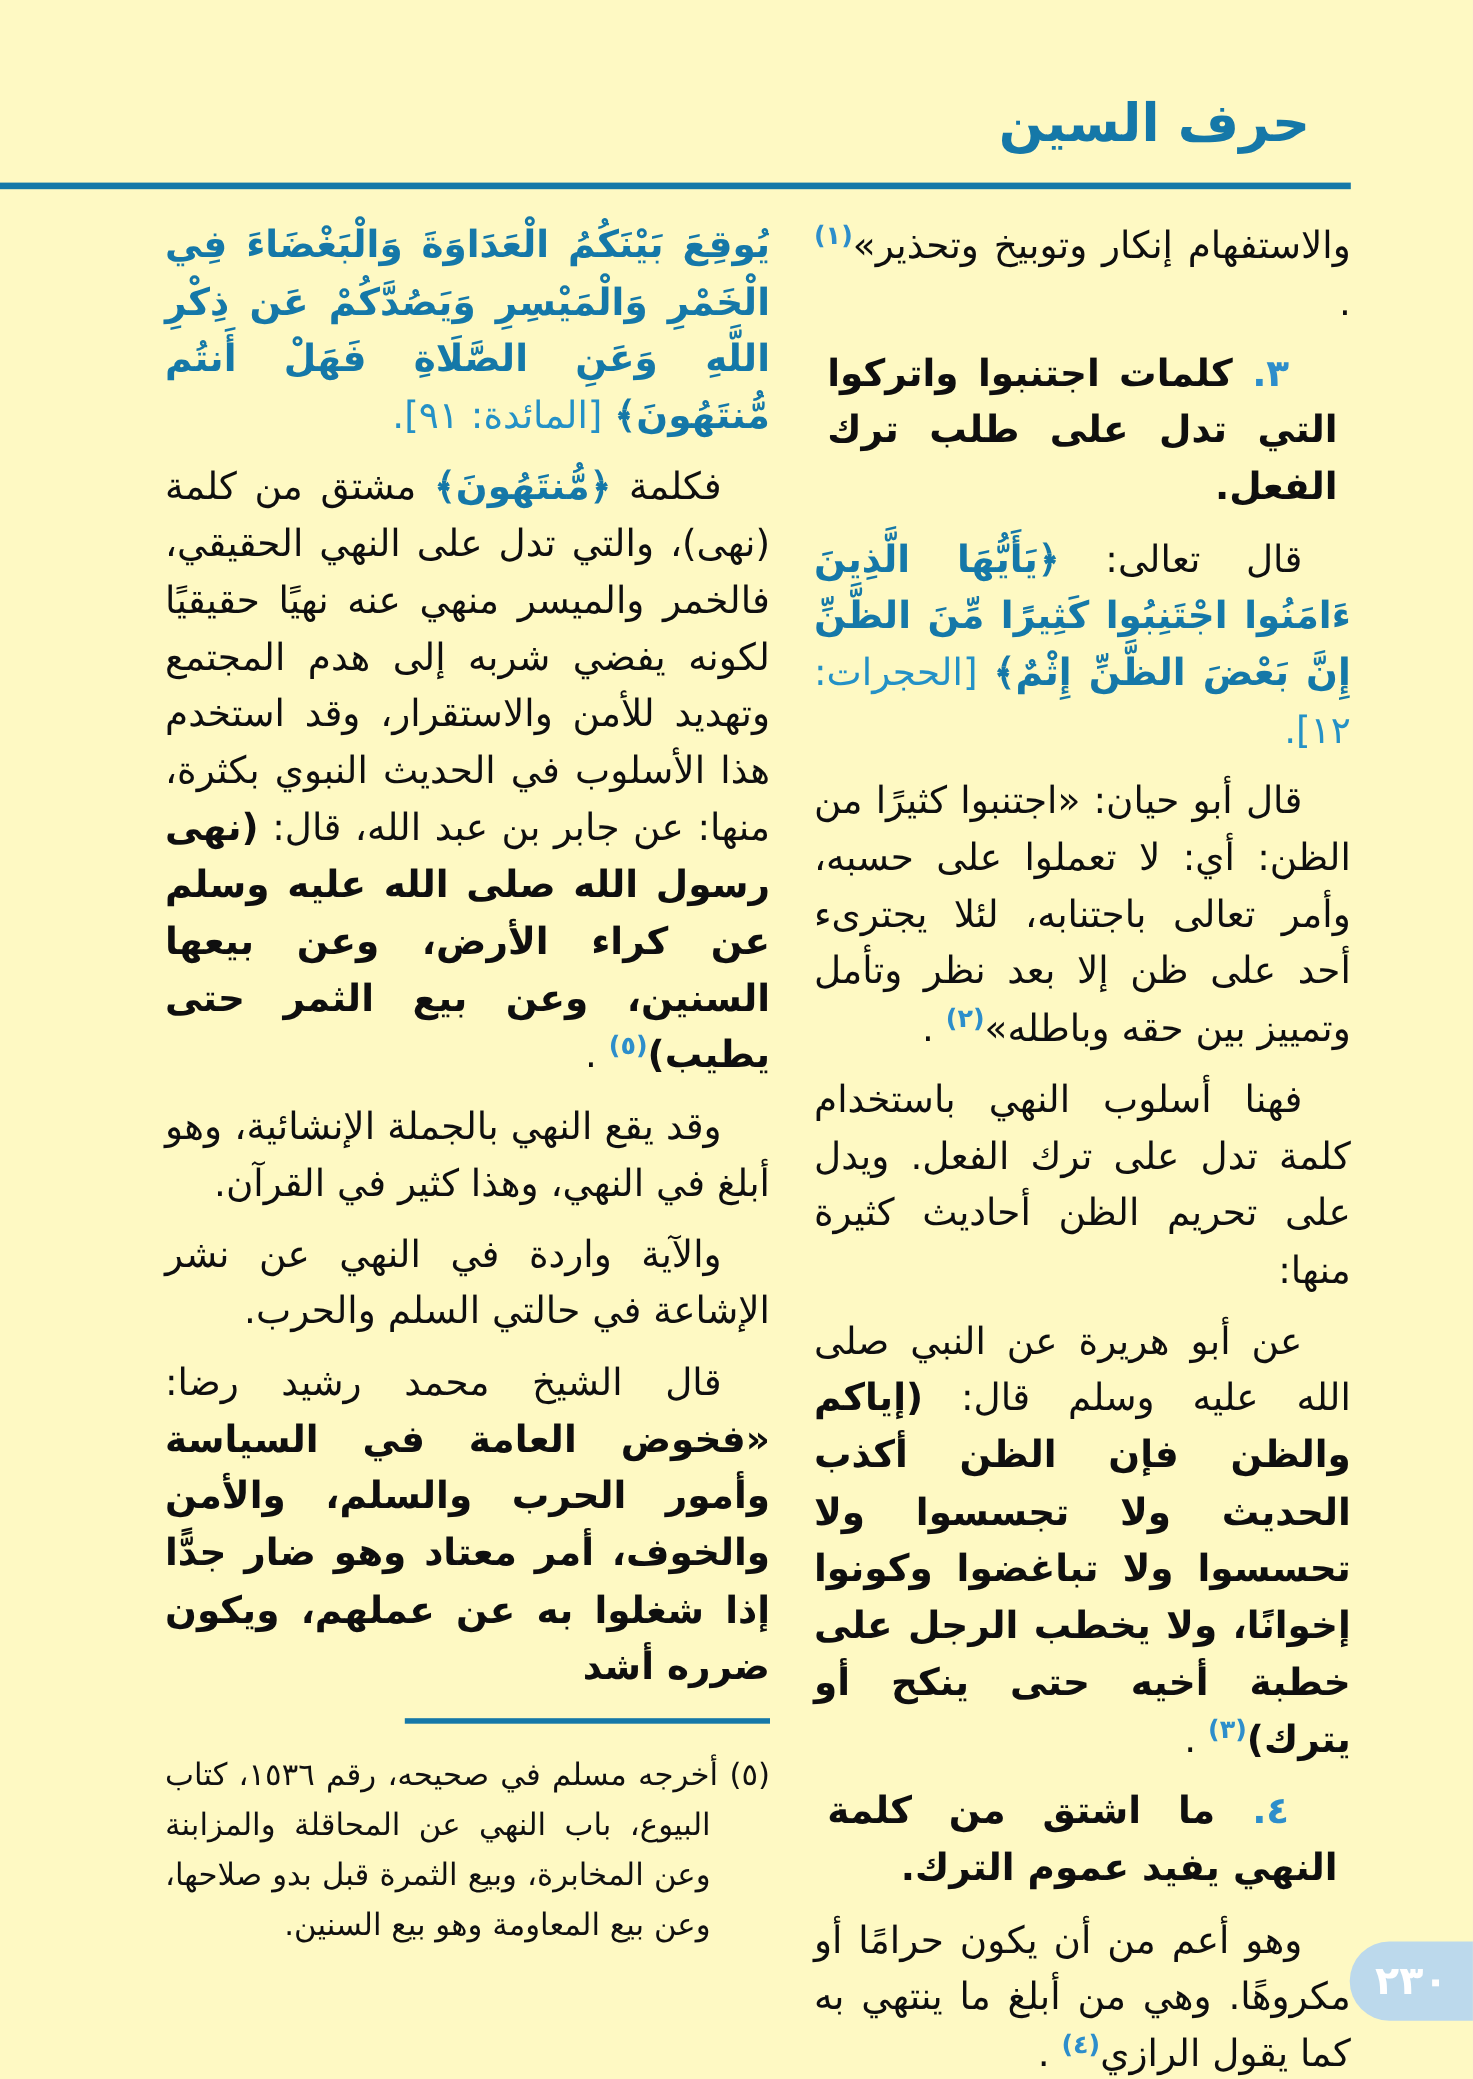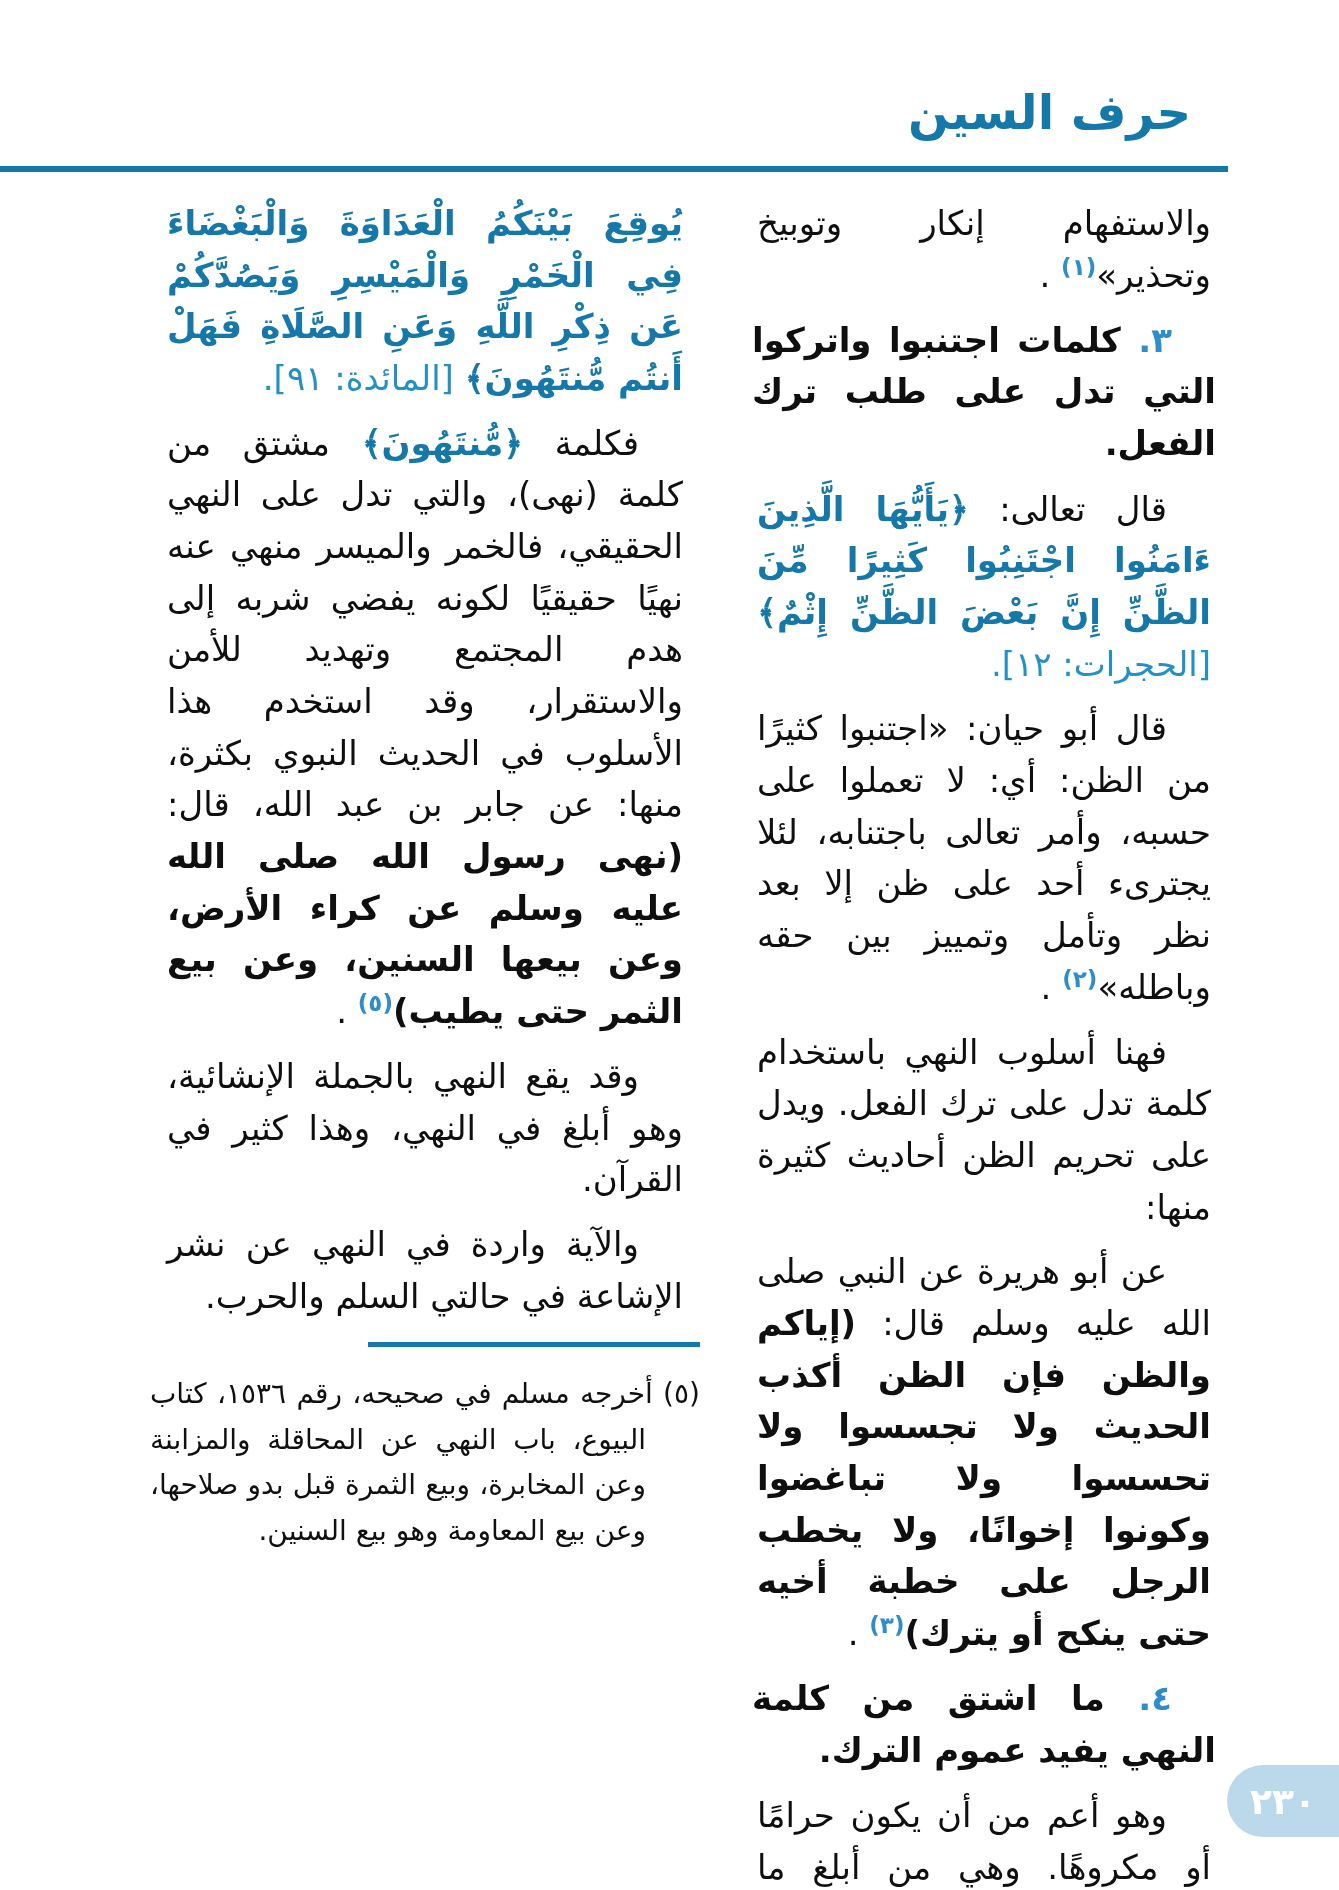--- a/index.html
+++ b/index.html
@@ -1,38 +1,38 @@
 <!DOCTYPE html>
 <html lang="ar" dir="rtl"><head>
 <meta charset="utf-8">
 <style>
   html,body { margin:0; padding:0; background:#e8e8e8; }
   .page {
     position:relative; width:1339px; height:1890px; margin:0 auto;
-    background:#ffffff; overflow:hidden; direction:rtl;
+    background:#fef9c3; overflow:hidden; direction:rtl;
     font-family:"DejaVu Sans","Liberation Sans",sans-serif;
   }
   .section-header {
     position:absolute; top:84px; right:148px;
     font-size:48px; font-weight:bold; color:#1578a8; white-space:nowrap;
   }
   .header-rule {
     position:absolute; top:166px; left:0; right:111px; height:6px;
     background:#1578a8;
   }
   .content {
     position:absolute; top:198px; right:111px; left:150px;
     display:flex; gap:40px;
   }
   .col-right { width:488px; flex:none; }
   .col-left  { flex:1; }
 
   .paragraph, .heading {
     font-size:34px; line-height:1.52; text-align:justify;
-    margin:0 17px 13px; text-indent:44px; color:#0f0f0f;
+    margin:0 0 13px; text-indent:44px; color:#0f0f0f;
   }
   .heading { font-weight:bold; margin:10px 12px 14px; }
   .no-indent { text-indent:0; }
 
   .footnote {
     font-size:28px; line-height:1.62; text-align:justify;
     margin:0 0 4px; padding-right:54px; text-indent:-54px; color:#101010;
   }
   .footnote-sep { width:332px; height:5px; background:#1578a8; margin:20px 0 24px; }
 
@@ -74,20 +74,21 @@
         <p class="paragraph"><span class="seg-normal">فهنا أسلوب النهي باستخدام كلمة تدل على ترك الفعل. ويدل على تحريم الظن أحاديث كثيرة منها:</span></p>
         <p class="paragraph"><span class="seg-normal">عن أبو هريرة عن النبي صلى الله عليه وسلم قال: </span><span class="seg-bold">(إياكم والظن فإن الظن أكذب الحديث ولا تجسسوا ولا تحسسوا ولا تباغضوا وكونوا إخوانًا، ولا يخطب الرجل على خطبة أخيه حتى ينكح أو يترك)</span><span class="seg-sup">(٣)</span><span class="seg-normal"> .</span></p>
         <p class="heading"><span class="seg-num">٤.</span><span class="seg-heading"> ما اشتق من كلمة النهي يفيد عموم الترك.</span></p>
         <p class="paragraph"><span class="seg-normal">وهو أعم من أن يكون حرامًا أو مكروهًا. وهي من أبلغ ما ينتهي به كما يقول الرازي</span><span class="seg-sup">(٤)</span><span class="seg-normal"> .</span></p>
       </div>
     <div class="col-left">
         <p class="paragraph no-indent"><span class="seg-quran">يُوقِعَ بَيْنَكُمُ الْعَدَاوَةَ وَالْبَغْضَاءَ فِي الْخَمْرِ وَالْمَيْسِرِ وَيَصُدَّكُمْ عَن ذِكْرِ اللَّهِ وَعَنِ الصَّلَاةِ فَهَلْ أَنتُم مُّنتَهُونَ﴾</span><span class="seg-ref"> [المائدة: ٩١].</span></p>
         <p class="paragraph"><span class="seg-normal">فكلمة </span><span class="seg-quran">﴿مُّنتَهُونَ﴾</span><span class="seg-normal"> مشتق من كلمة (نهى)، والتي تدل على النهي الحقيقي، فالخمر والميسر منهي عنه نهيًا حقيقيًا لكونه يفضي شربه إلى هدم المجتمع وتهديد للأمن والاستقرار، وقد استخدم هذا الأسلوب في الحديث النبوي بكثرة، منها: عن جابر بن عبد الله، قال: </span><span class="seg-bold">(نهى رسول الله صلى الله عليه وسلم عن كراء الأرض، وعن بيعها السنين، وعن بيع الثمر حتى يطيب)</span><span class="seg-sup">(٥)</span><span class="seg-normal"> .</span></p>
         <p class="paragraph"><span class="seg-normal">وقد يقع النهي بالجملة الإنشائية، وهو أبلغ في النهي، وهذا كثير في القرآن.</span></p>
         <p class="paragraph"><span class="seg-normal">والآية واردة في النهي عن نشر الإشاعة في حالتي السلم والحرب.</span></p>
+        <p class="paragraph"><span class="seg-normal">قال الشيخ محمد رشيد رضا: </span><span class="seg-bold">«فخوض العامة في السياسة وأمور الحرب والسلم، والأمن والخوف، أمر معتاد وهو ضار جدًّا إذا شغلوا به عن عملهم، ويكون ضرره أشد</span></p>
         <div class="footnote-sep"></div>
         <p class="footnote"><span class="seg-normal">(٥) أخرجه مسلم في صحيحه، رقم ١٥٣٦، كتاب البيوع، باب النهي عن المحاقلة والمزابنة وعن المخابرة، وبيع الثمرة قبل بدو صلاحها، وعن بيع المعاومة وهو بيع السنين.</span></p>
       </div>
   </div>
 
 
   <div class="page-badge">
     <span>٢٣٠</span>
   </div>
 

